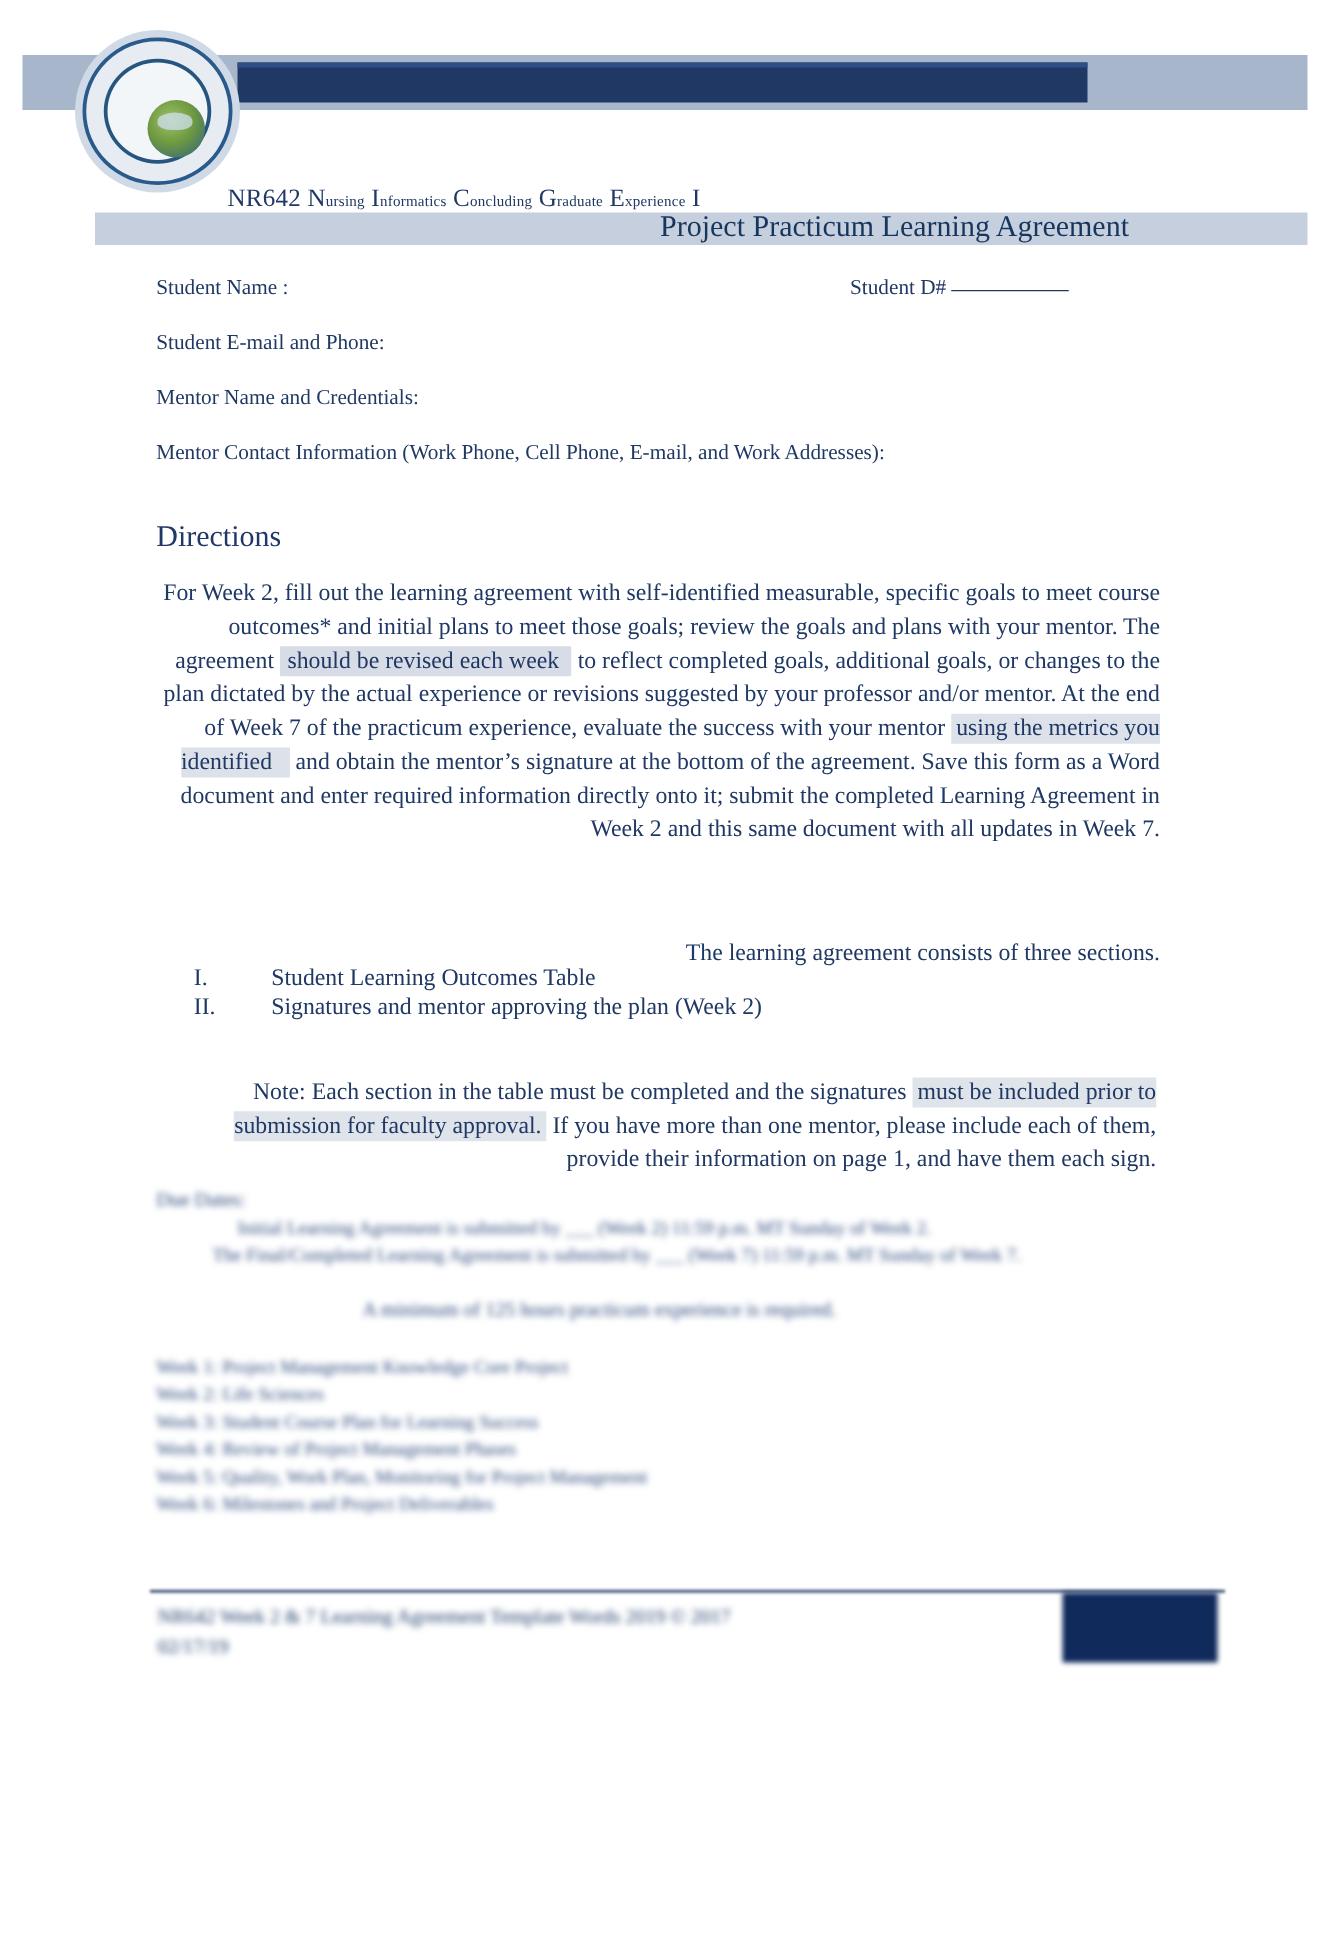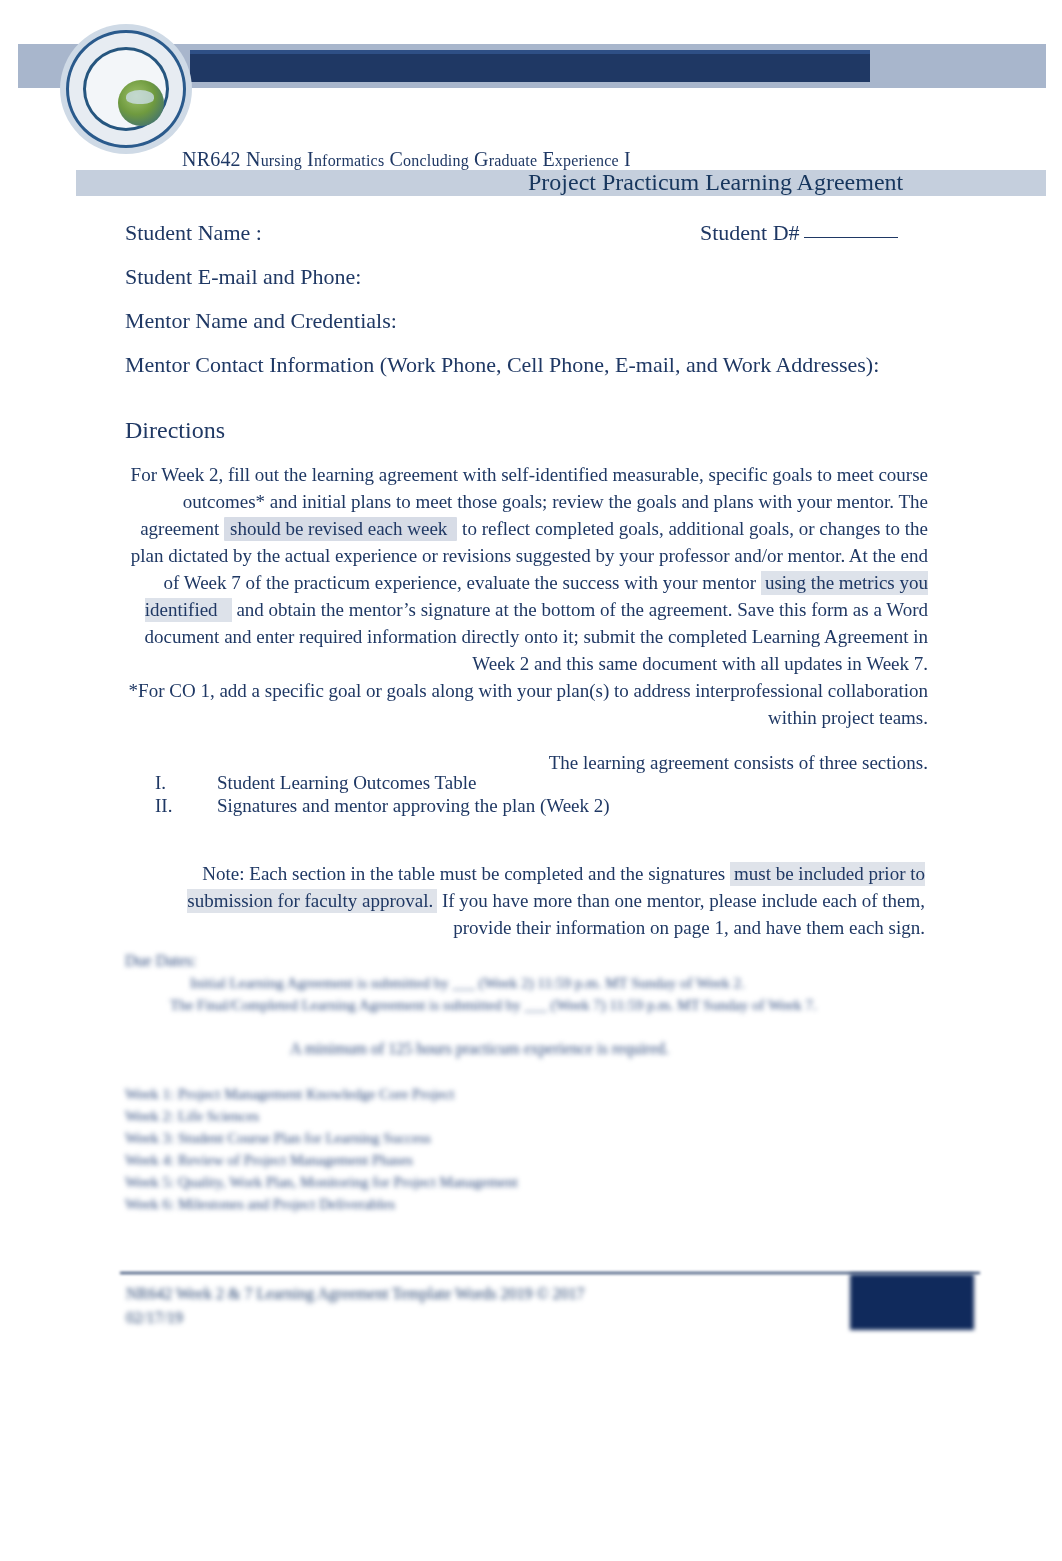--- a/index.html
+++ b/index.html
@@ -86,21 +86,21 @@
   
   .course-line {
     position: absolute;
     left: 182px;
     top: 148px;
     font-size: 20px;
     letter-spacing: .2px;
     white-space: nowrap;
   }
   .course-line .sc {
-    font-size: 16px;
+    font-size: 12px;
   }
   .title-bar {
     position: absolute;
     left: 76px;
     top: 170px;
     width: 970px;
     height: 26px;
     background: #c5cfdd;
   }
   .doc-title {
@@ -108,26 +108,26 @@
     left: 528px;
     top: 169px;
     font-size: 24px;
     color: #17365d;
     white-space: nowrap;
   }
 
   
   .field {
     position: absolute;
-    font-size: 22px;
+    font-size: 17px;
     color: #1f3864;
     white-space: nowrap;
   }
   #f-student-name { left: 125px; top: 220px; }
-  #f-student-d    { left: 700px; top: 220px; text-align: center; }
+  #f-student-d    { left: 680px; top: 220px; text-align: center; }
   #f-email        { left: 125px; top: 264px; }
   #f-mentor-name  { left: 125px; top: 308px; }
   #f-mentor-info  { left: 125px; top: 352px; }
 
   .underline-blank {
     display: inline-block;
     width: 94px;
     border-bottom: 1.6px solid #1f3864;
     margin-left: 4px;
     vertical-align: 2px;
@@ -263,21 +263,20 @@
   <span>Student D#</span><span class="underline-blank"></span>
 </div>
 <div class="field" id="f-email">Student E-mail and Phone:</div>
 <div class="field" id="f-mentor-name">Mentor Name and Credentials:</div>
 <div class="field" id="f-mentor-info">Mentor Contact Information (Work Phone, Cell Phone, E-mail, and Work Addresses):</div>
 
 <div class="directions-head">Directions</div>
 
 <div class="para" id="p-main">
   <span>For Week 2, fill out the learning agreement with self-identified measurable, specific goals to meet course outcomes* and initial plans to meet those goals; review the goals and plans with your mentor. The agreement </span><span class="hl">should be revised each week</span><span> to reflect completed goals, additional goals, or changes to the plan dictated by the actual experience or revisions suggested by your professor and/or mentor. At the end of Week 7 of the practicum experience, evaluate the success with your mentor </span><span class="hl2">using the metrics you identified</span><span> and obtain the mentor’s signature at the bottom of the agreement. Save this form as a Word document and enter required information directly onto it; submit the completed Learning Agreement in Week 2 and this same document with all updates in Week 7.</span><br>
-  <span>*For CO 1, add a specific goal or goals along with your plan(s) to address interprofessional collaboration within project teams.</span>
 </div>
 
 <div class="para" id="p-sections">The learning agreement consists of three sections.</div>
 
 <div class="roman-list">
   <div class="row">
     <span class="rn">I.</span>
     <span>Student Learning Outcomes Table</span>
   </div>
   <div class="row">

